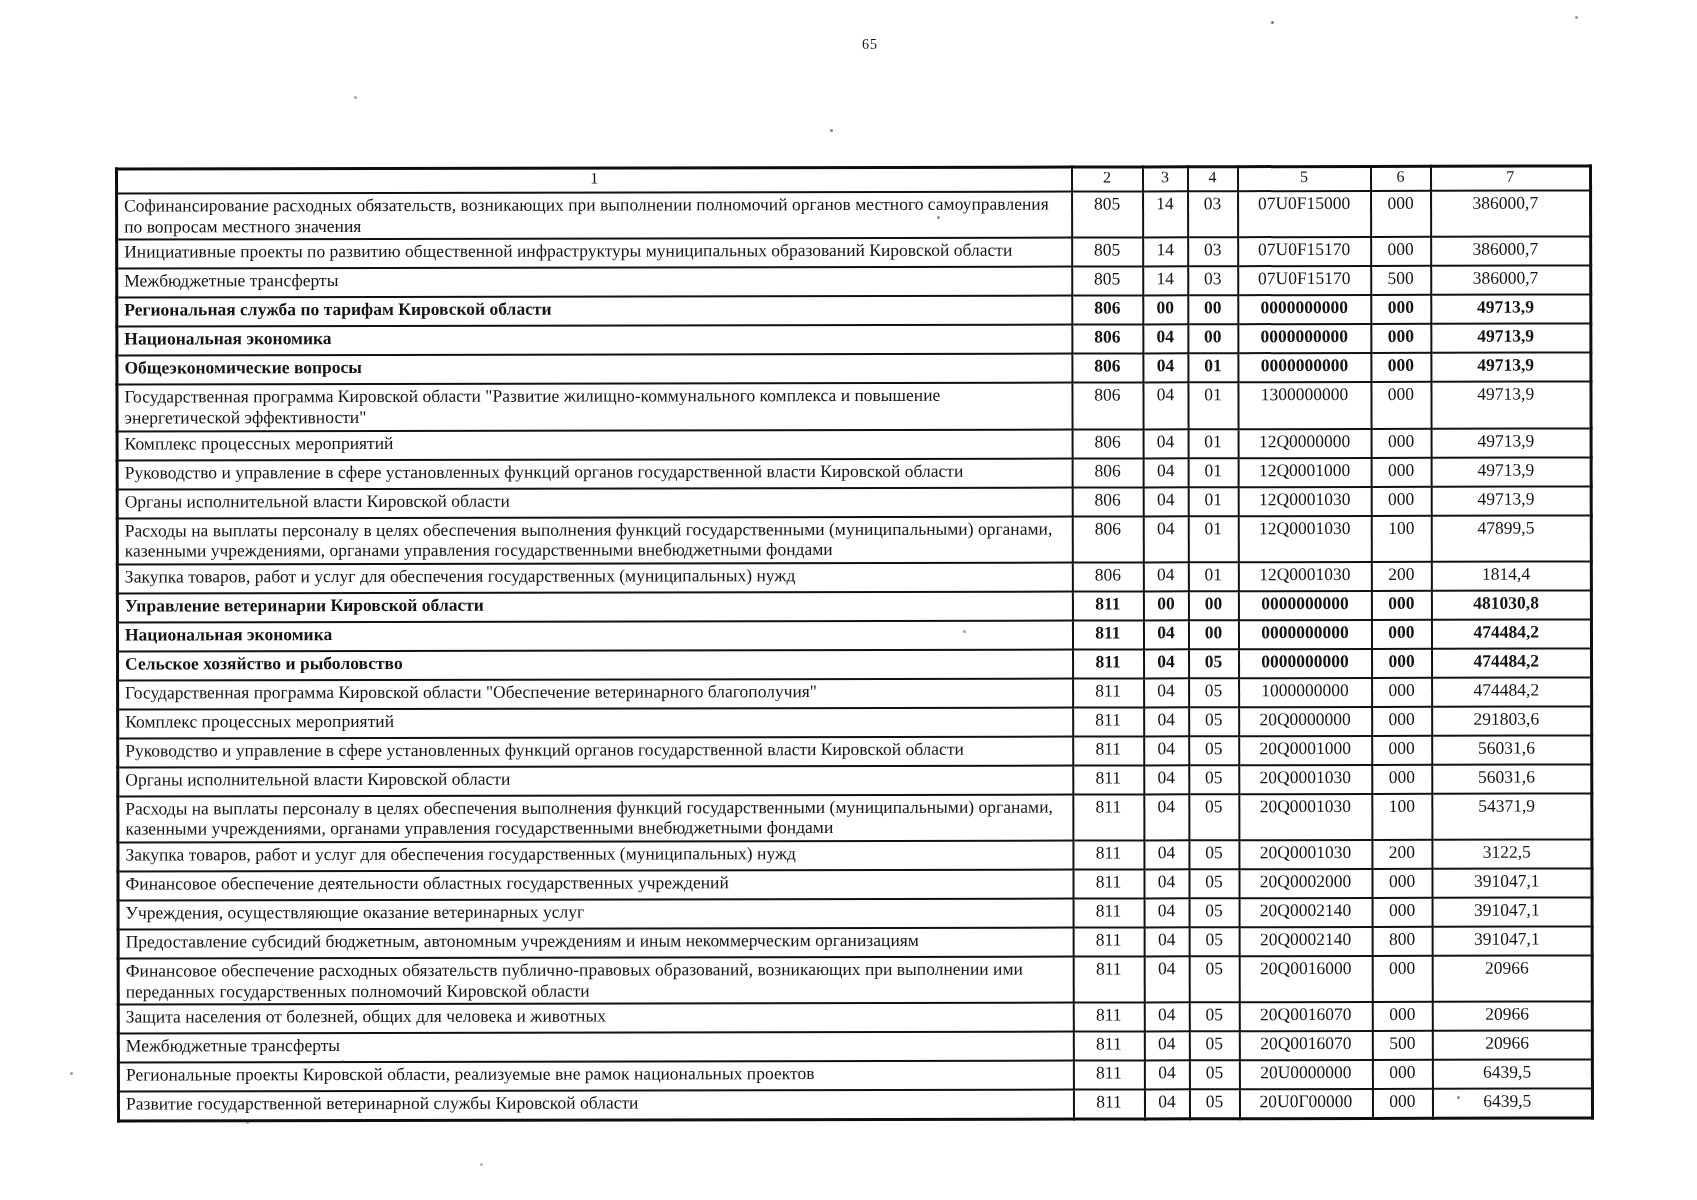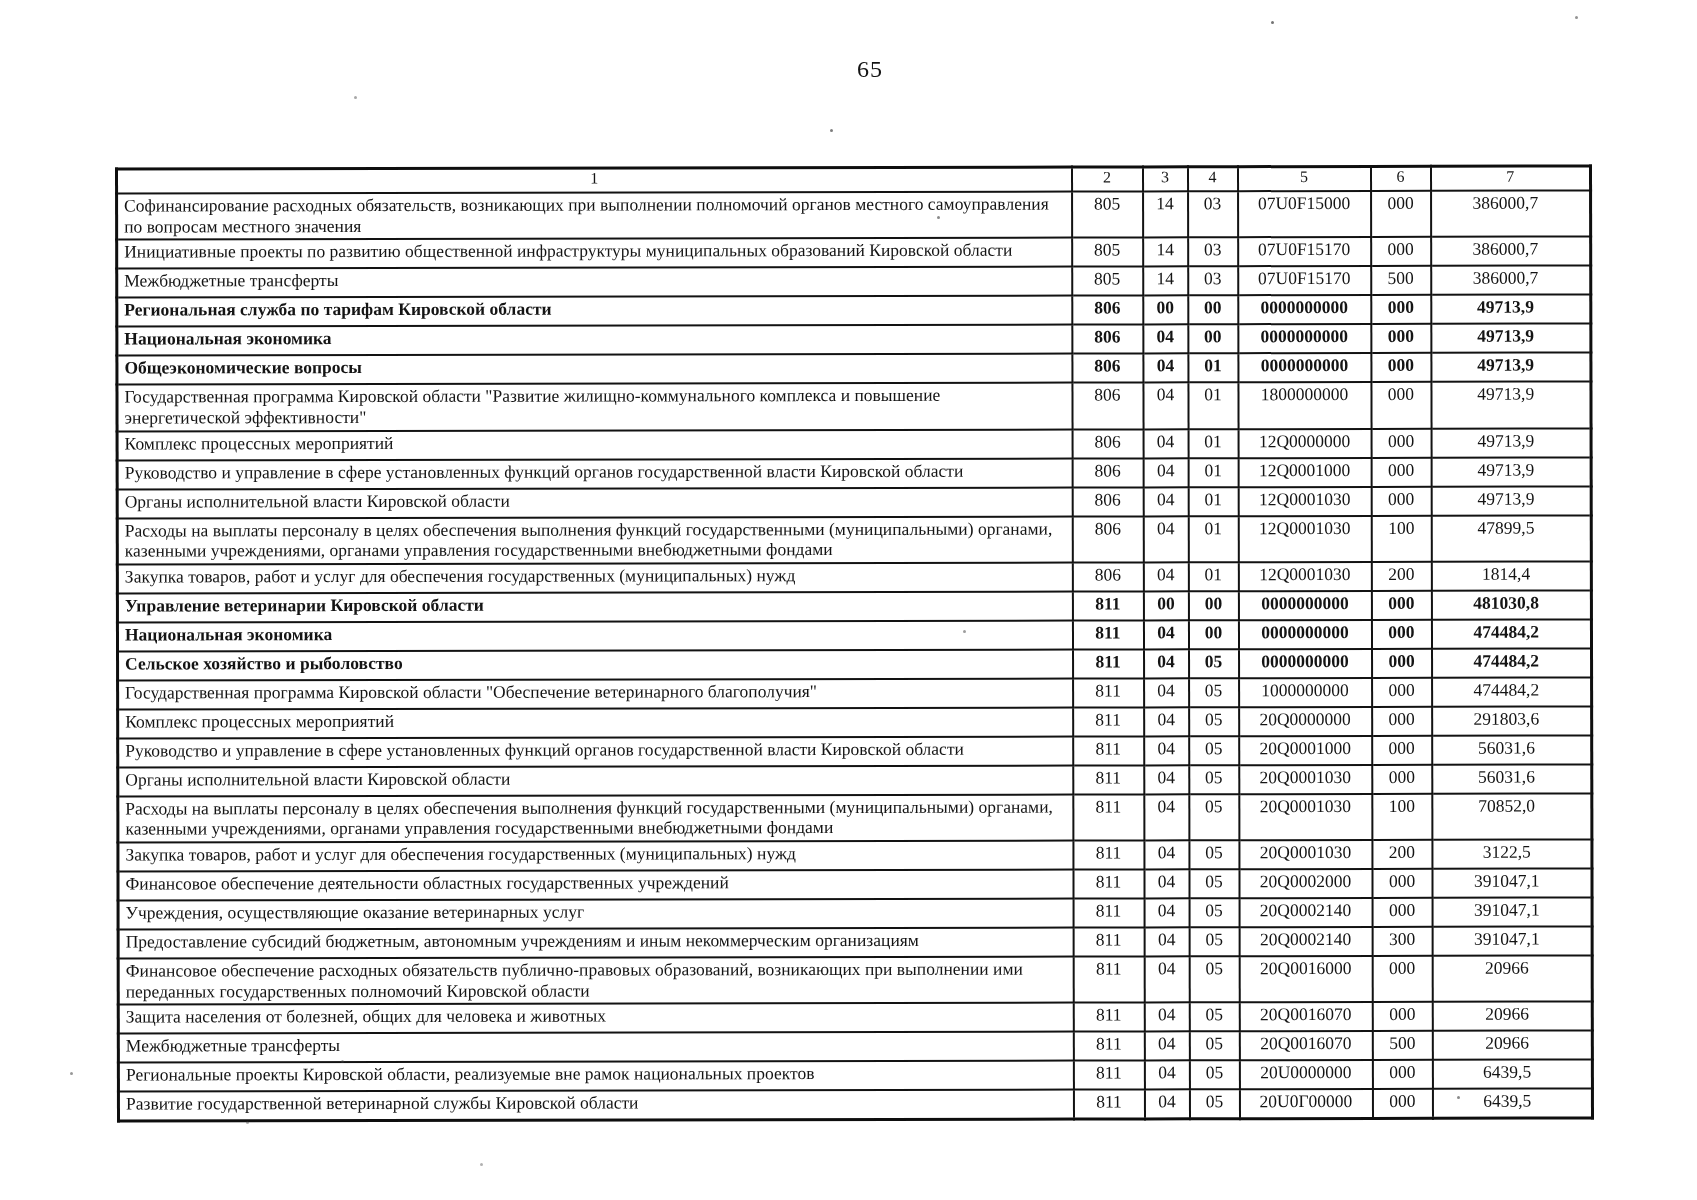--- a/index.html
+++ b/index.html
@@ -7,24 +7,24 @@
     width:1697px;height:1200px;
     background:#ffffff;
     position:relative;
     overflow:hidden;
     font-family:"Liberation Serif", serif;
     color:#141414;
     -webkit-font-smoothing:antialiased;
   }
   .page-number{
     position:absolute;
-    top:56px;left:830px;
+    top:37px;left:830px;
     width:80px;
     text-align:center;
-    font-size:24px;
+    font-size:14px;
     letter-spacing:1px;
   }
   table.budget-table{
     position:absolute;
     left:116px;top:166px;
     width:1474px;
     border-collapse:collapse;
     table-layout:fixed;
     transform:rotate(-0.12deg);
   }
@@ -150,21 +150,21 @@
         <td class="c4">01</td>
         <td class="c5">0000000000</td>
         <td class="c6">000</td>
         <td class="c7">49713,9</td>
       </tr>
       <tr>
         <td class="c1">Государственная программа Кировской области "Развитие жилищно-коммунального комплекса и повышение энергетической эффективности"</td>
         <td class="c2">806</td>
         <td class="c3">04</td>
         <td class="c4">01</td>
-        <td class="c5">1800000000</td>
+        <td class="c5">1300000000</td>
         <td class="c6">000</td>
         <td class="c7">49713,9</td>
       </tr>
       <tr>
         <td class="c1">Комплекс процессных мероприятий</td>
         <td class="c2">806</td>
         <td class="c3">04</td>
         <td class="c4">01</td>
         <td class="c5">12Q0000000</td>
         <td class="c6">000</td>
@@ -269,21 +269,21 @@
         <td class="c6">000</td>
         <td class="c7">56031,6</td>
       </tr>
       <tr>
         <td class="c1">Расходы на выплаты персоналу в целях обеспечения выполнения функций государственными (муниципальными) органами, казенными учреждениями, органами управления государственными внебюджетными фондами</td>
         <td class="c2">811</td>
         <td class="c3">04</td>
         <td class="c4">05</td>
         <td class="c5">20Q0001030</td>
         <td class="c6">100</td>
-        <td class="c7">70852,0</td>
+        <td class="c7">54371,9</td>
       </tr>
       <tr>
         <td class="c1">Закупка товаров, работ и услуг для обеспечения государственных (муниципальных) нужд</td>
         <td class="c2">811</td>
         <td class="c3">04</td>
         <td class="c4">05</td>
         <td class="c5">20Q0001030</td>
         <td class="c6">200</td>
         <td class="c7">3122,5</td>
       </tr>
@@ -304,21 +304,21 @@
         <td class="c5">20Q0002140</td>
         <td class="c6">000</td>
         <td class="c7">391047,1</td>
       </tr>
       <tr>
         <td class="c1">Предоставление субсидий бюджетным, автономным учреждениям и иным некоммерческим организациям</td>
         <td class="c2">811</td>
         <td class="c3">04</td>
         <td class="c4">05</td>
         <td class="c5">20Q0002140</td>
-        <td class="c6">300</td>
+        <td class="c6">800</td>
         <td class="c7">391047,1</td>
       </tr>
       <tr>
         <td class="c1">Финансовое обеспечение расходных обязательств публично-правовых образований, возникающих при выполнении ими переданных государственных полномочий Кировской области</td>
         <td class="c2">811</td>
         <td class="c3">04</td>
         <td class="c4">05</td>
         <td class="c5">20Q0016000</td>
         <td class="c6">000</td>
         <td class="c7">20966</td>

